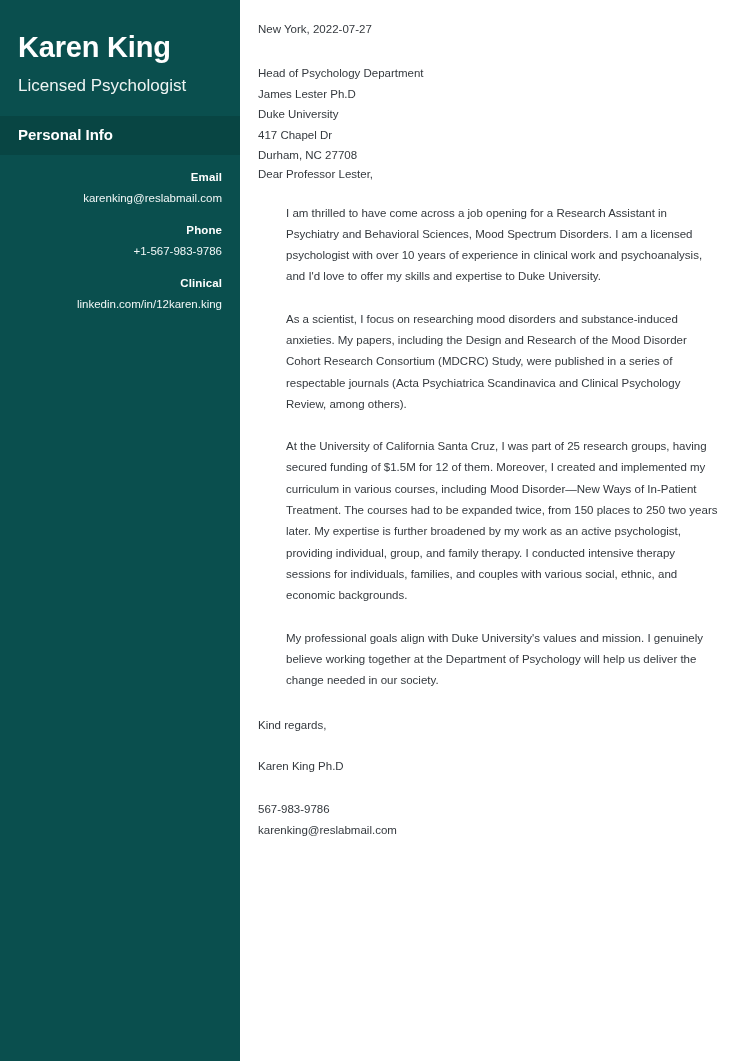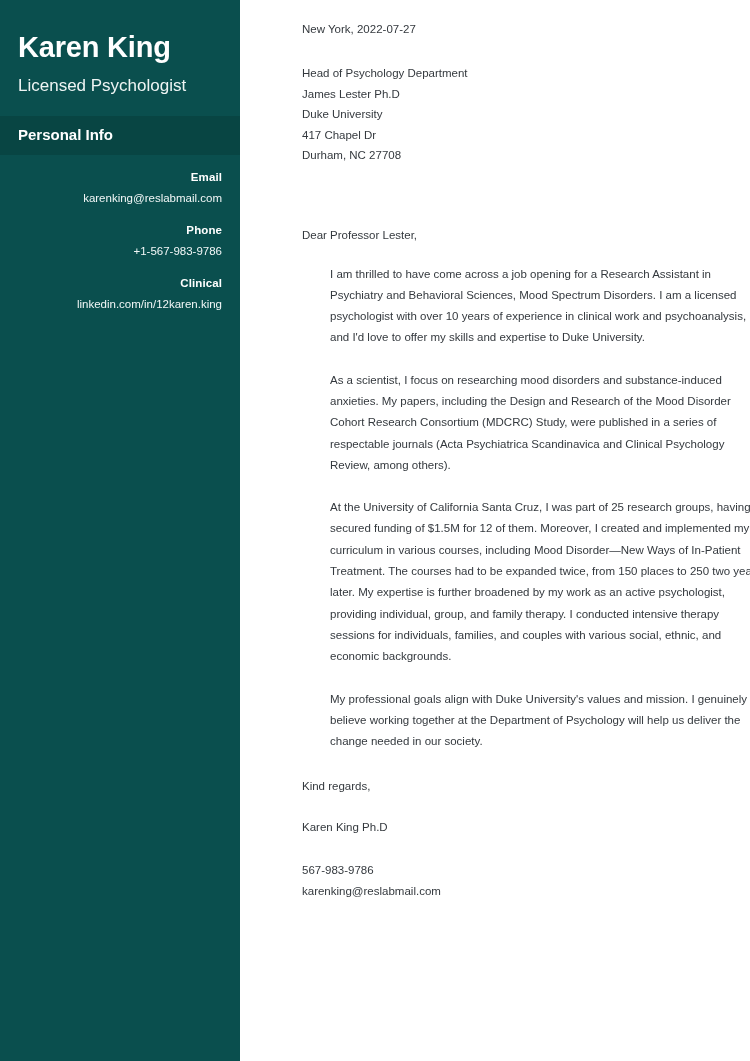--- a/index.html
+++ b/index.html
@@ -16,21 +16,20 @@
     -webkit-font-smoothing: antialiased;
   }
 
   .page {
     position: relative;
     width: 750px;
     height: 1061px;
     background: #ffffff;
     overflow: hidden;
     display: flex;
-    gap: 44px;
   }
 
   
   .sidebar {
     width: 240px;
     min-width: 240px;
     height: 1061px;
     background: #0a4f4e;
     position: relative;
     color: #ffffff;
@@ -117,21 +116,20 @@
     margin-top: 26px;
   }
 
   .recipient-line {
     font-size: 11.5px;
     color: #34393e;
     line-height: 20.5px;
   }
 
   .salutation {
-    margin-top: 61px;
     font-size: 11.5px;
     color: #34393e;
     line-height: 16px;
   }
 
   .body-paragraph {
     margin-top: 21px;
     font-size: 11.5px;
     color: #34393e;
     line-height: 21.3px;

